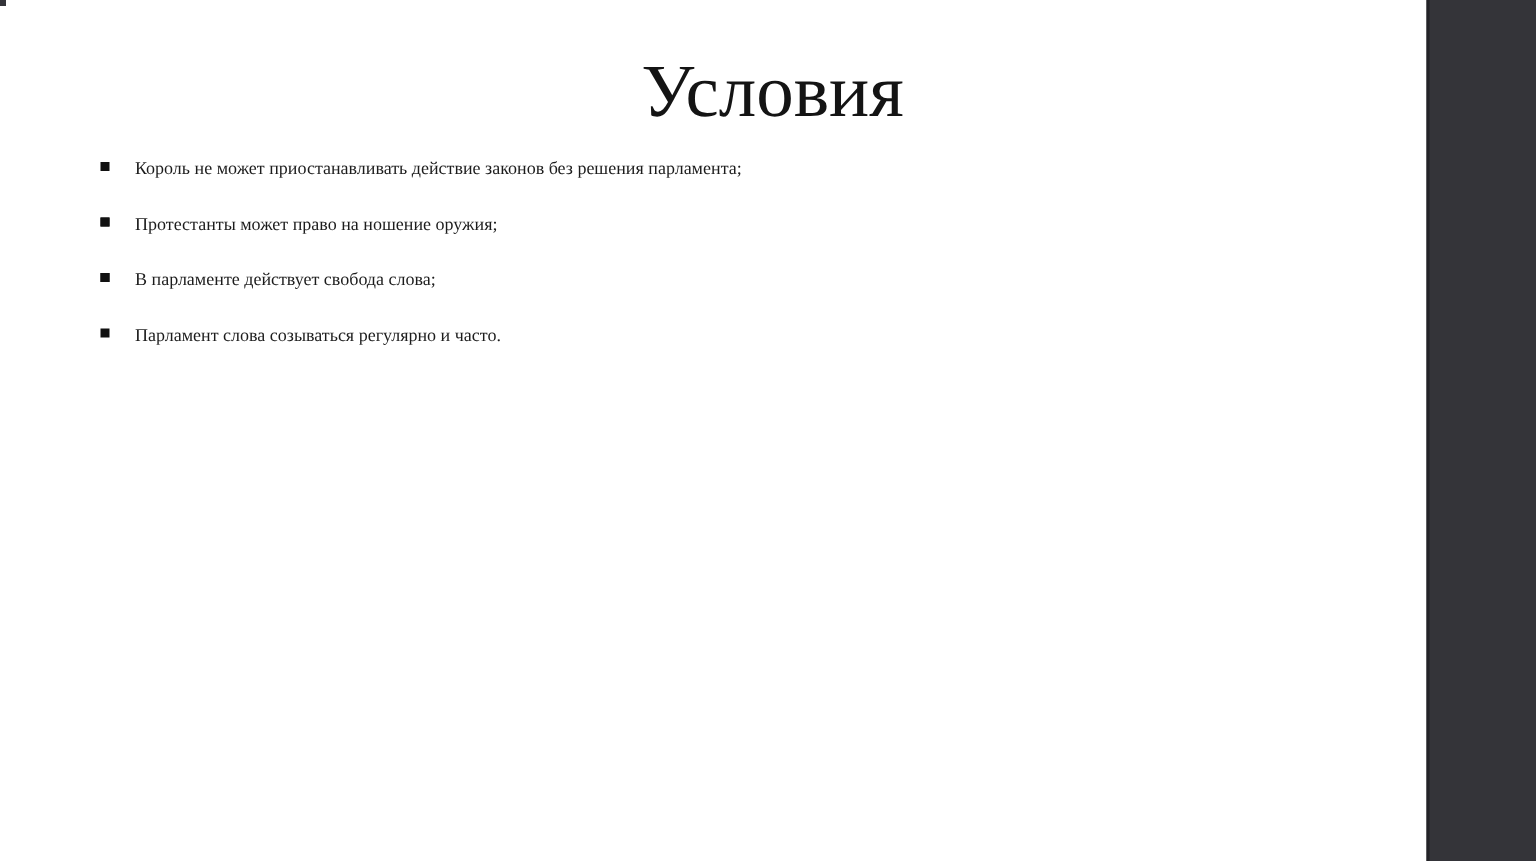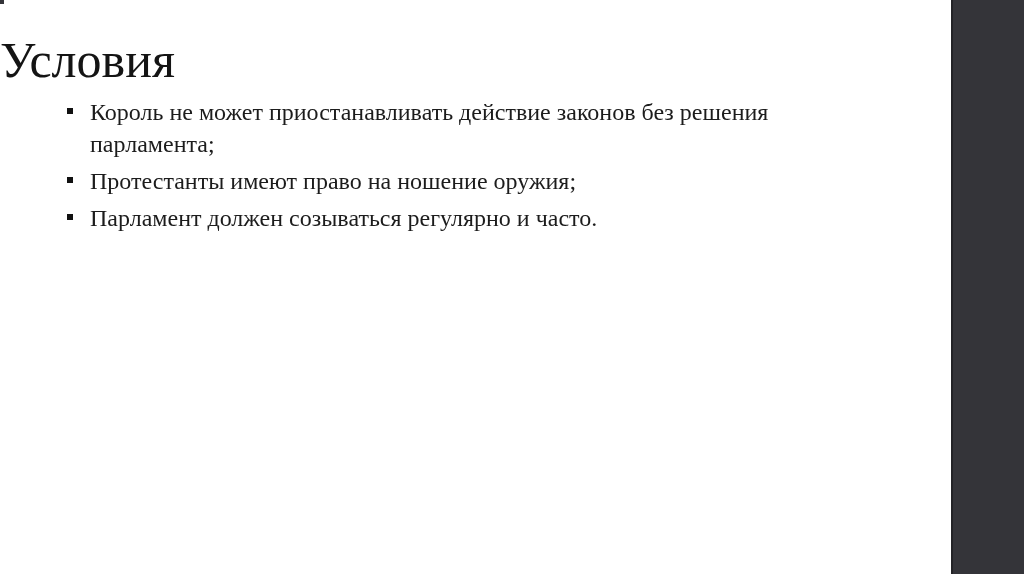--- a/index.html
+++ b/index.html
@@ -14,34 +14,36 @@
     background: #ffffff;
     overflow: hidden;
     font-family: "Liberation Serif", "DejaVu Serif", serif;
   }
   .slide-title {
     position: absolute;
     top: 30px;
     left: 0;
     width: 1006px;
     margin: 0;
+    text-align: center;
     font-size: 50px;
     font-weight: 400;
     line-height: 60px;
     color: #141414;
+    padding-left: 12px;
   }
   .bullet-list {
     position: absolute;
     top: 96px;
     left: 67px;
     width: 805px;
     margin: 0;
     padding: 0;
     list-style: none;
-    font-size: 24px;
+    font-size: 12px;
     line-height: 32px;
     color: #1c1c1c;
   }
   .bullet-list li {
     position: relative;
     padding-left: 23px;
     margin-bottom: 5px;
   }
   .bullet-square {
     position: absolute;
@@ -82,29 +84,30 @@
   <ul class="bullet-list">
     <li>
       <span class="bullet-square"></span>
       <span>Король не может приостанавливать действие законов без решения парламента;</span>
     </li>
     <li>
       <span class="bullet-square"></span>
     </li>
     <li>
       <span class="bullet-square"></span>
-      <span>Протестанты имеют право на ношение оружия;</span>
+      <span>Протестанты может право на ношение оружия;</span>
     </li>
     <li>
       <span class="bullet-square"></span>
     </li>
     <li>
       <span class="bullet-square"></span>
+      <span>В парламенте действует свобода слова;</span>
     </li>
     <li>
       <span class="bullet-square"></span>
-      <span>Парламент должен созываться регулярно и часто.</span>
+      <span>Парламент слова созываться регулярно и часто.</span>
     </li>
   </ul>
 
   <div class="right-panel"></div>
 
 </div>
 
 </body></html>

